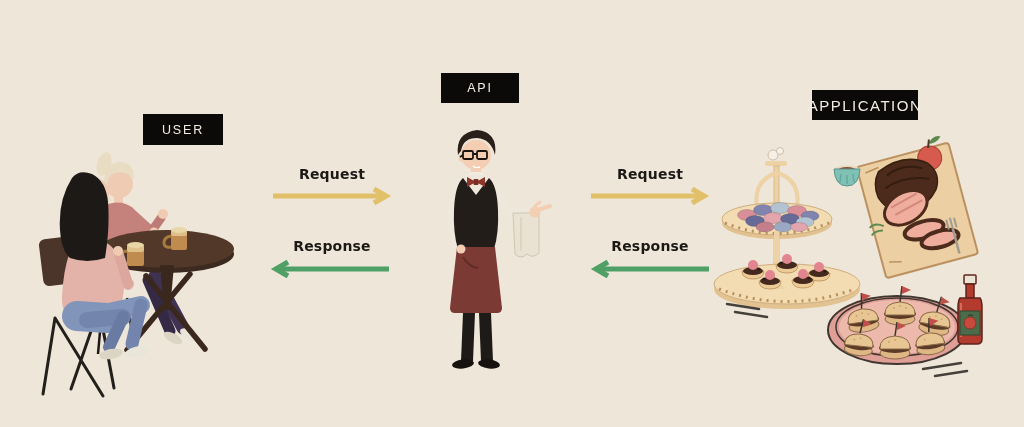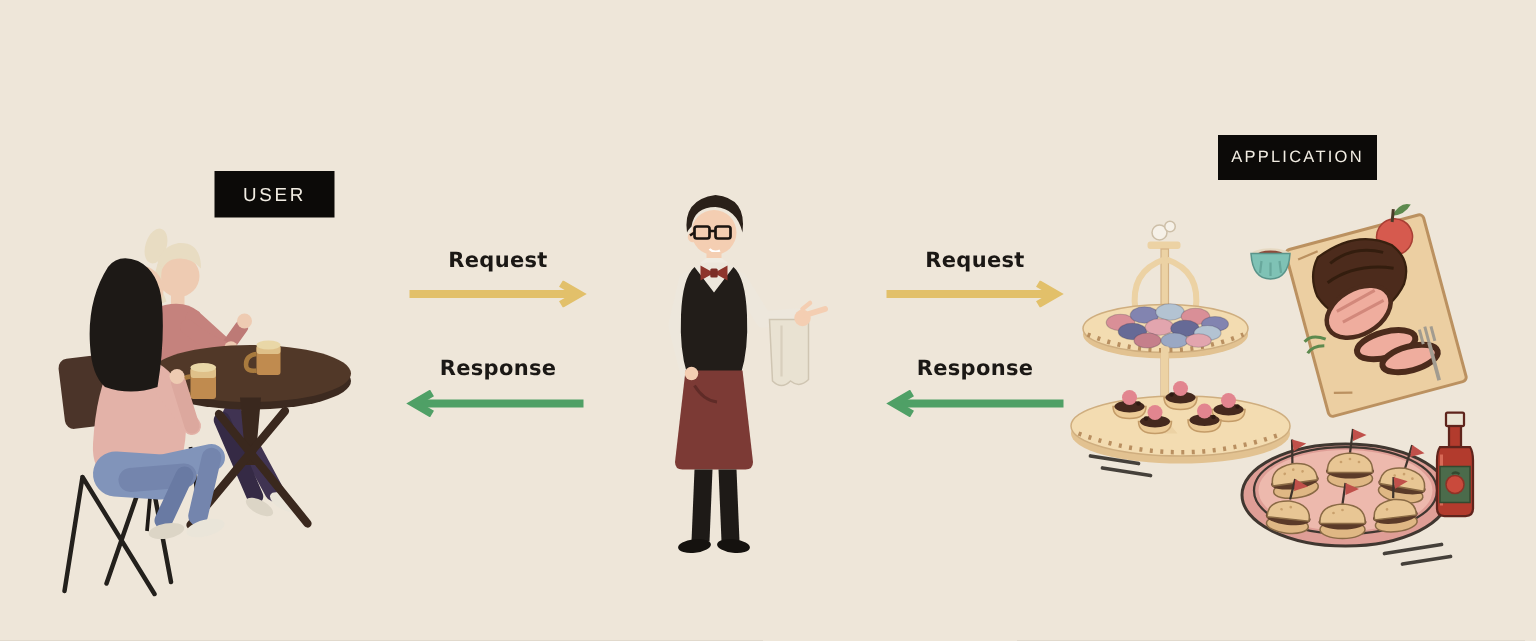--- a/index.html
+++ b/index.html
@@ -8,21 +8,21 @@
     background:var(--background,#EEE6D9);
     font-family:"Liberation Sans",sans-serif;
   }
   .node-box{
     position:absolute;display:flex;align-items:center;justify-content:center;
     background:var(--label-box-bg,#0C0A08);color:var(--label-box-text,#F2EDE3);
     font-size:12.5px;letter-spacing:1.8px;font-family:"Liberation Sans",sans-serif;
   }
   .node-box.user{left:143px;top:114px;width:80px;height:31px;text-align:right;}
   .node-box.api{left:441px;top:73px;width:78px;height:30px;}
-  .node-box.application{left:812px;top:90px;width:106px;height:30px;font-size:11px;letter-spacing:1.5px;}
+  .node-box.application{left:812px;top:90px;width:106px;height:30px;font-size:15px;letter-spacing:1.5px;}
   .flow-label{
     position:absolute;width:140px;text-align:center;
     font-family:"DejaVu Sans",sans-serif;font-weight:700;font-size:14px;
     color:var(--flow-text,#1B1815);letter-spacing:.2px;
   }
   .lbl-req-left{left:262px;top:166px;}
   .lbl-res-left{left:262px;top:238px;}
   .lbl-req-right{left:580px;top:166px;}
   .lbl-res-right{left:580px;top:238px;}
   .arrow{position:absolute;}
@@ -39,20 +39,23 @@
   .illus.food{left:695px;top:123px;}
 </style>
 </head>
 <body>
 
 <div class="canvas">
 
   <div class="node-box user">
     <span>USER</span>
   </div>
+  <div class="node-box api">
+    <span>API</span>
+  </div>
   <div class="node-box application">
     <span>APPLICATION</span>
   </div>
 
   <div class="flow-label lbl-req-left">Request</div>
   <svg class="arrow request arr-req-left" width="124" height="18" viewBox="0 0 124 18">
     <line x1="3" y1="9" x2="112" y2="9"></line>
       <polyline points="104,2 116,9 104,16"></polyline>
   </svg>
   <div class="flow-label lbl-res-left">Response</div>

